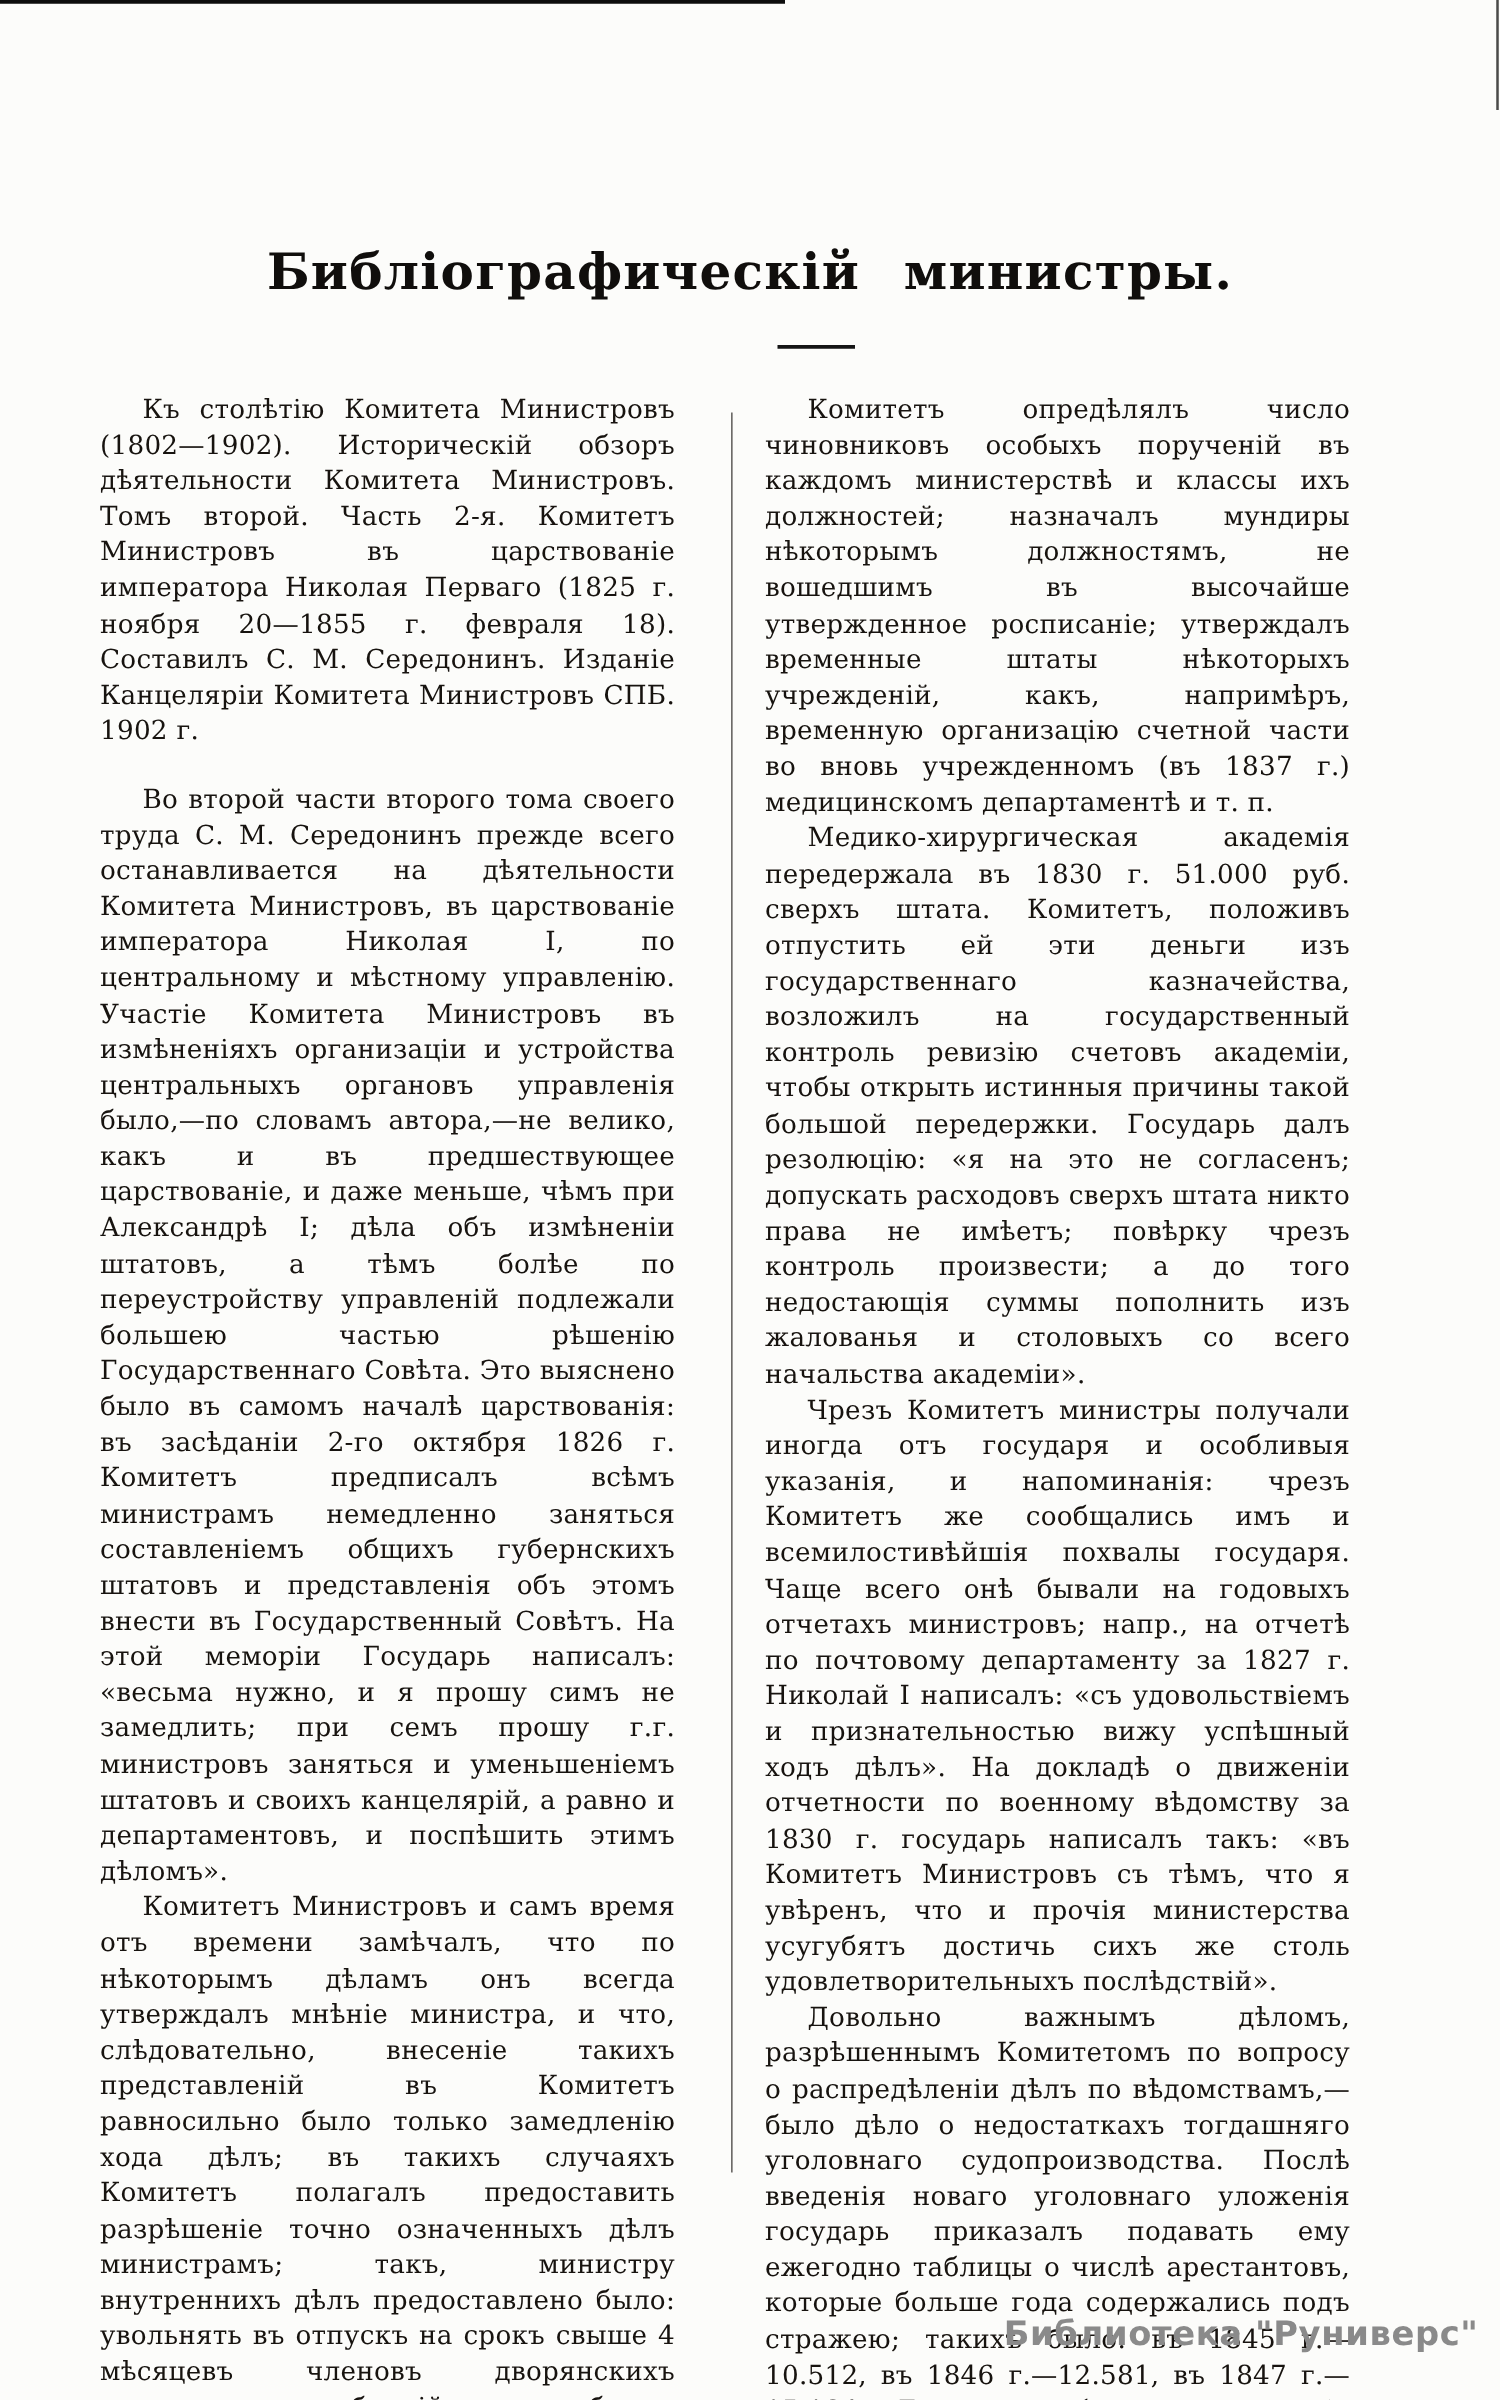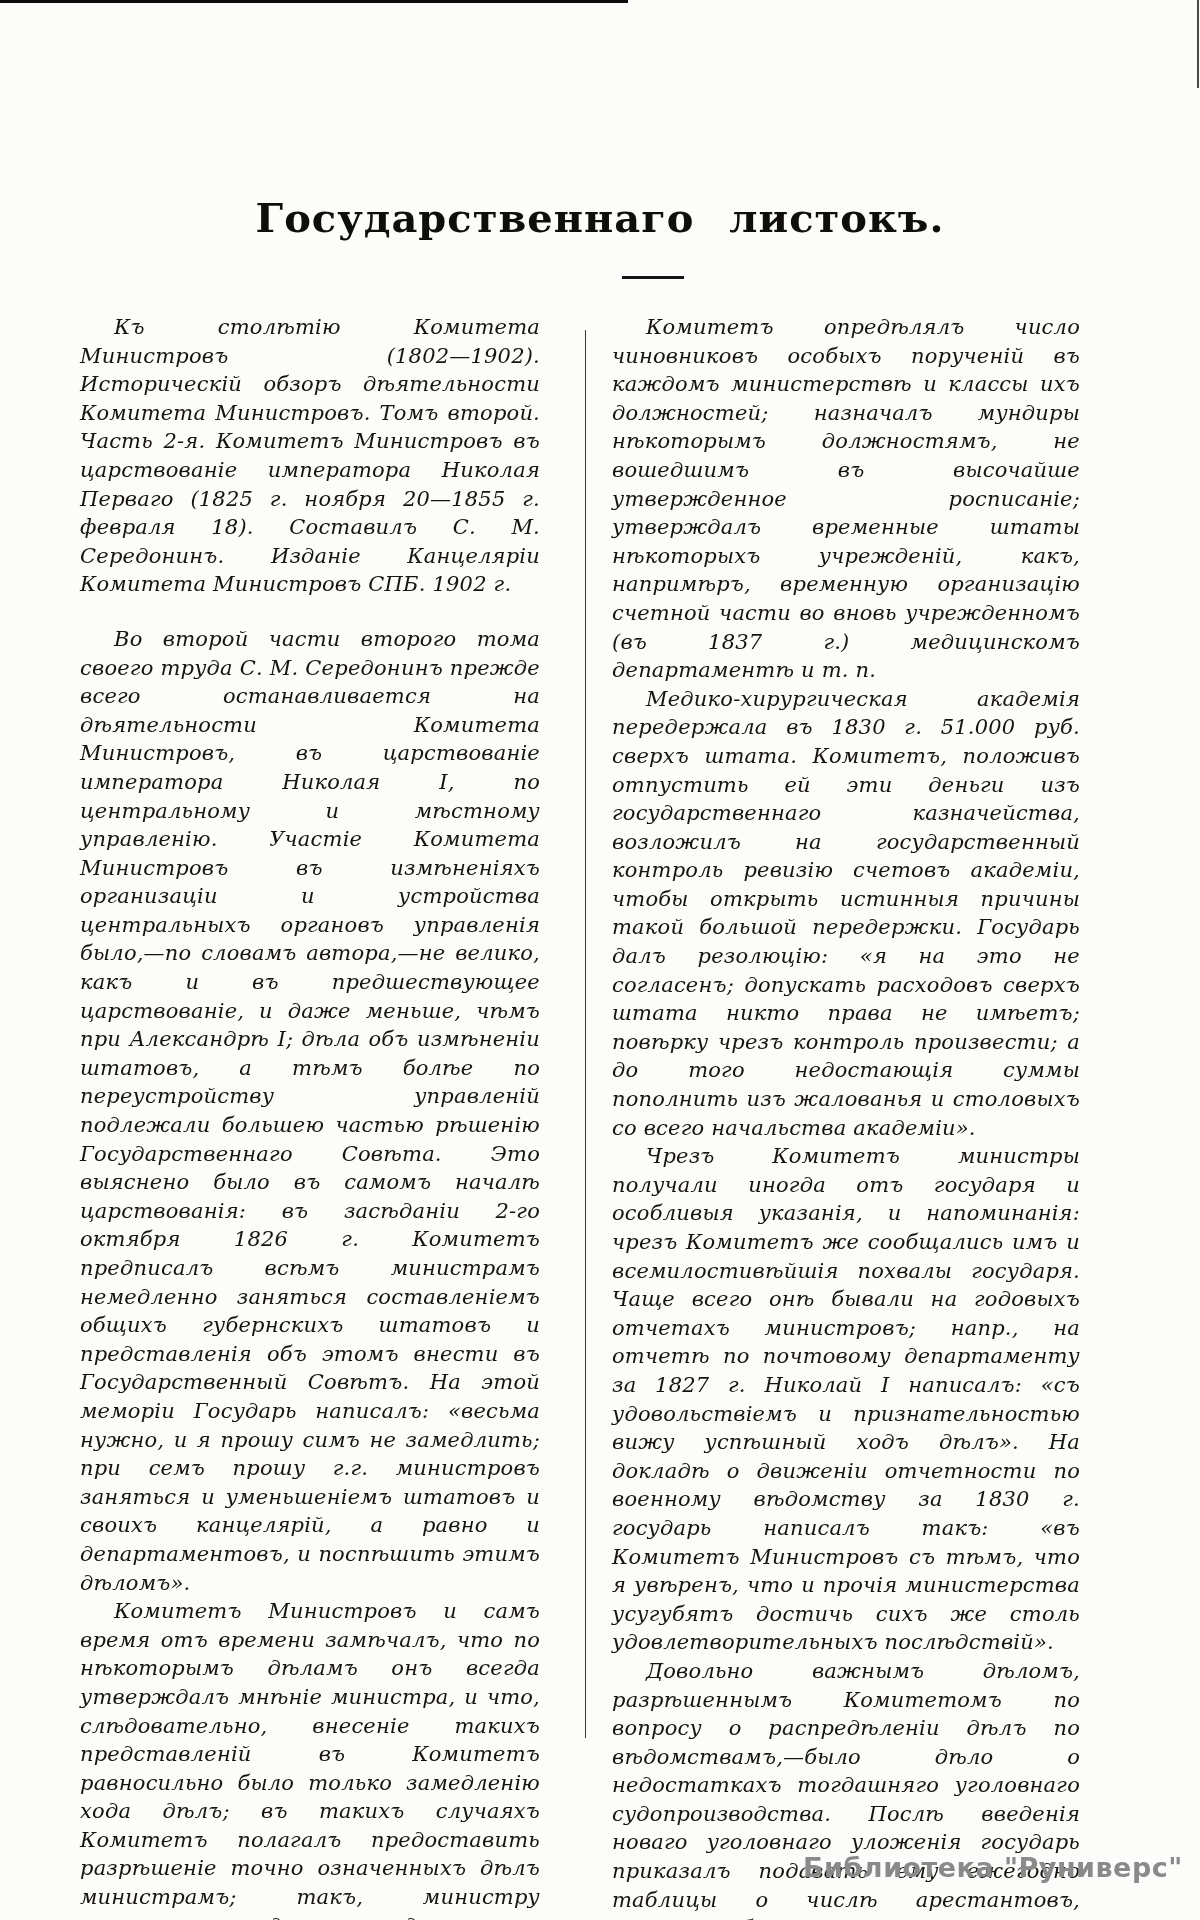--- a/index.html
+++ b/index.html
@@ -37,21 +37,21 @@
   .column {
     position: absolute;
     top: 313px;
     font-size: 21px;
     line-height: 28.6px;
     letter-spacing: 0.2px;
   }
   .column-left  { left: 80px;  width: 460px; }
   .column-right { left: 612px; width: 468px; }
   .para { margin: 0; text-align: justify; }
-  .para.indent { text-indent: 34px; font-style: italic; }
+  .para.indent { text-indent: 34px; }
   .para.gap { margin-top: 26px; }
   .column-rule {
     position: absolute;
     left: 585px; top: 330px;
     width: 1px; height: 1408px;
     background: #3e3b38;
   }
   .section-dash {
     position: absolute;
     left: 622px; top: 276px;
@@ -68,21 +68,21 @@
     letter-spacing: 0.5px;
   }
 </style>
 </head>
 <body>
 
 <div class="page">
   <div class="artifact-top"></div>
   <div class="artifact-right"></div>
 
-  <h1 class="title">Государственнаго  листокъ.</h1>
+  <h1 class="title">Библіографическій  министры.</h1>
 
   <div class="section-dash"></div>
   <div class="column-rule"></div>
 
   <div class="column column-left">
       <p class="para indent">Къ столѣтію Комитета Министровъ (1802—1902). Историческій обзоръ дѣятельности Комитета Министровъ. Томъ второй. Часть 2-я. Комитетъ Министровъ въ царствованіе императора Николая Перваго (1825 г. ноября 20—1855 г. февраля 18). Составилъ С. М. Середонинъ. Изданіе Канцеляріи Комитета Министровъ СПБ. 1902 г.</p>
       <p class="para indent gap">Во второй части второго тома своего труда С. М. Середонинъ прежде всего останавливается на дѣятельности Комитета Министровъ, въ царствованіе императора Николая I, по центральному и мѣстному управленію. Участіе Комитета Министровъ въ измѣненіяхъ организаціи и устройства центральныхъ органовъ управленія было,—по словамъ автора,—не велико, какъ и въ предшествующее царствованіе, и даже меньше, чѣмъ при Александрѣ I; дѣла объ измѣненіи штатовъ, а тѣмъ болѣе по переустройству управленій подлежали большею частью рѣшенію Государственнаго Совѣта. Это выяснено было въ самомъ началѣ царствованія: въ засѣданіи 2-го октября 1826 г. Комитетъ предписалъ всѣмъ министрамъ немедленно заняться составленіемъ общихъ губернскихъ штатовъ и представленія объ этомъ внести въ Государственный Совѣтъ. На этой меморіи Государь написалъ: «весьма нужно, и я прошу симъ не замедлить; при семъ прошу г.г. министровъ заняться и уменьшеніемъ штатовъ и своихъ канцелярій, а равно и департаментовъ, и поспѣшить этимъ дѣломъ».</p>
       <p class="para indent">Комитетъ Министровъ и самъ время отъ времени замѣчалъ, что по нѣкоторымъ дѣламъ онъ всегда утверждалъ мнѣніе министра, и что, слѣдовательно, внесеніе такихъ представленій въ Комитетъ равносильно было только замедленію хода дѣлъ; въ такихъ случаяхъ Комитетъ полагалъ предоставить разрѣшеніе точно означенныхъ дѣлъ министрамъ; такъ, министру внутреннихъ дѣлъ предоставлено было: увольнять въ отпускъ на срокъ свыше 4 мѣсяцевъ членовъ дворянскихъ депутатскихъ собраній; не сообщать Комитету о переуступкахъ мѣщанами рекрутскихъ зачетныхъ квитанцій; разрѣшать разсрочку кратковременныхъ займовъ изъ всѣхъ вообще приказовъ общественнаго призрѣнія и давать разрѣшеніе построекъ въ городахъ на сумму до 5.000 руб. Министру финансовъ, между прочимъ, было предоставлено: отпускать безденежно лѣсъ на постройку церквей; давать льготы отъ платежа гильдейскихъ повинностей на шесть лѣтъ всѣмъ устраивающимъ въ уѣздныхъ и заштатныхъ городахъ фабрики и заводы. Министру народнаго просвѣщенія—</p>
     </div>
 

